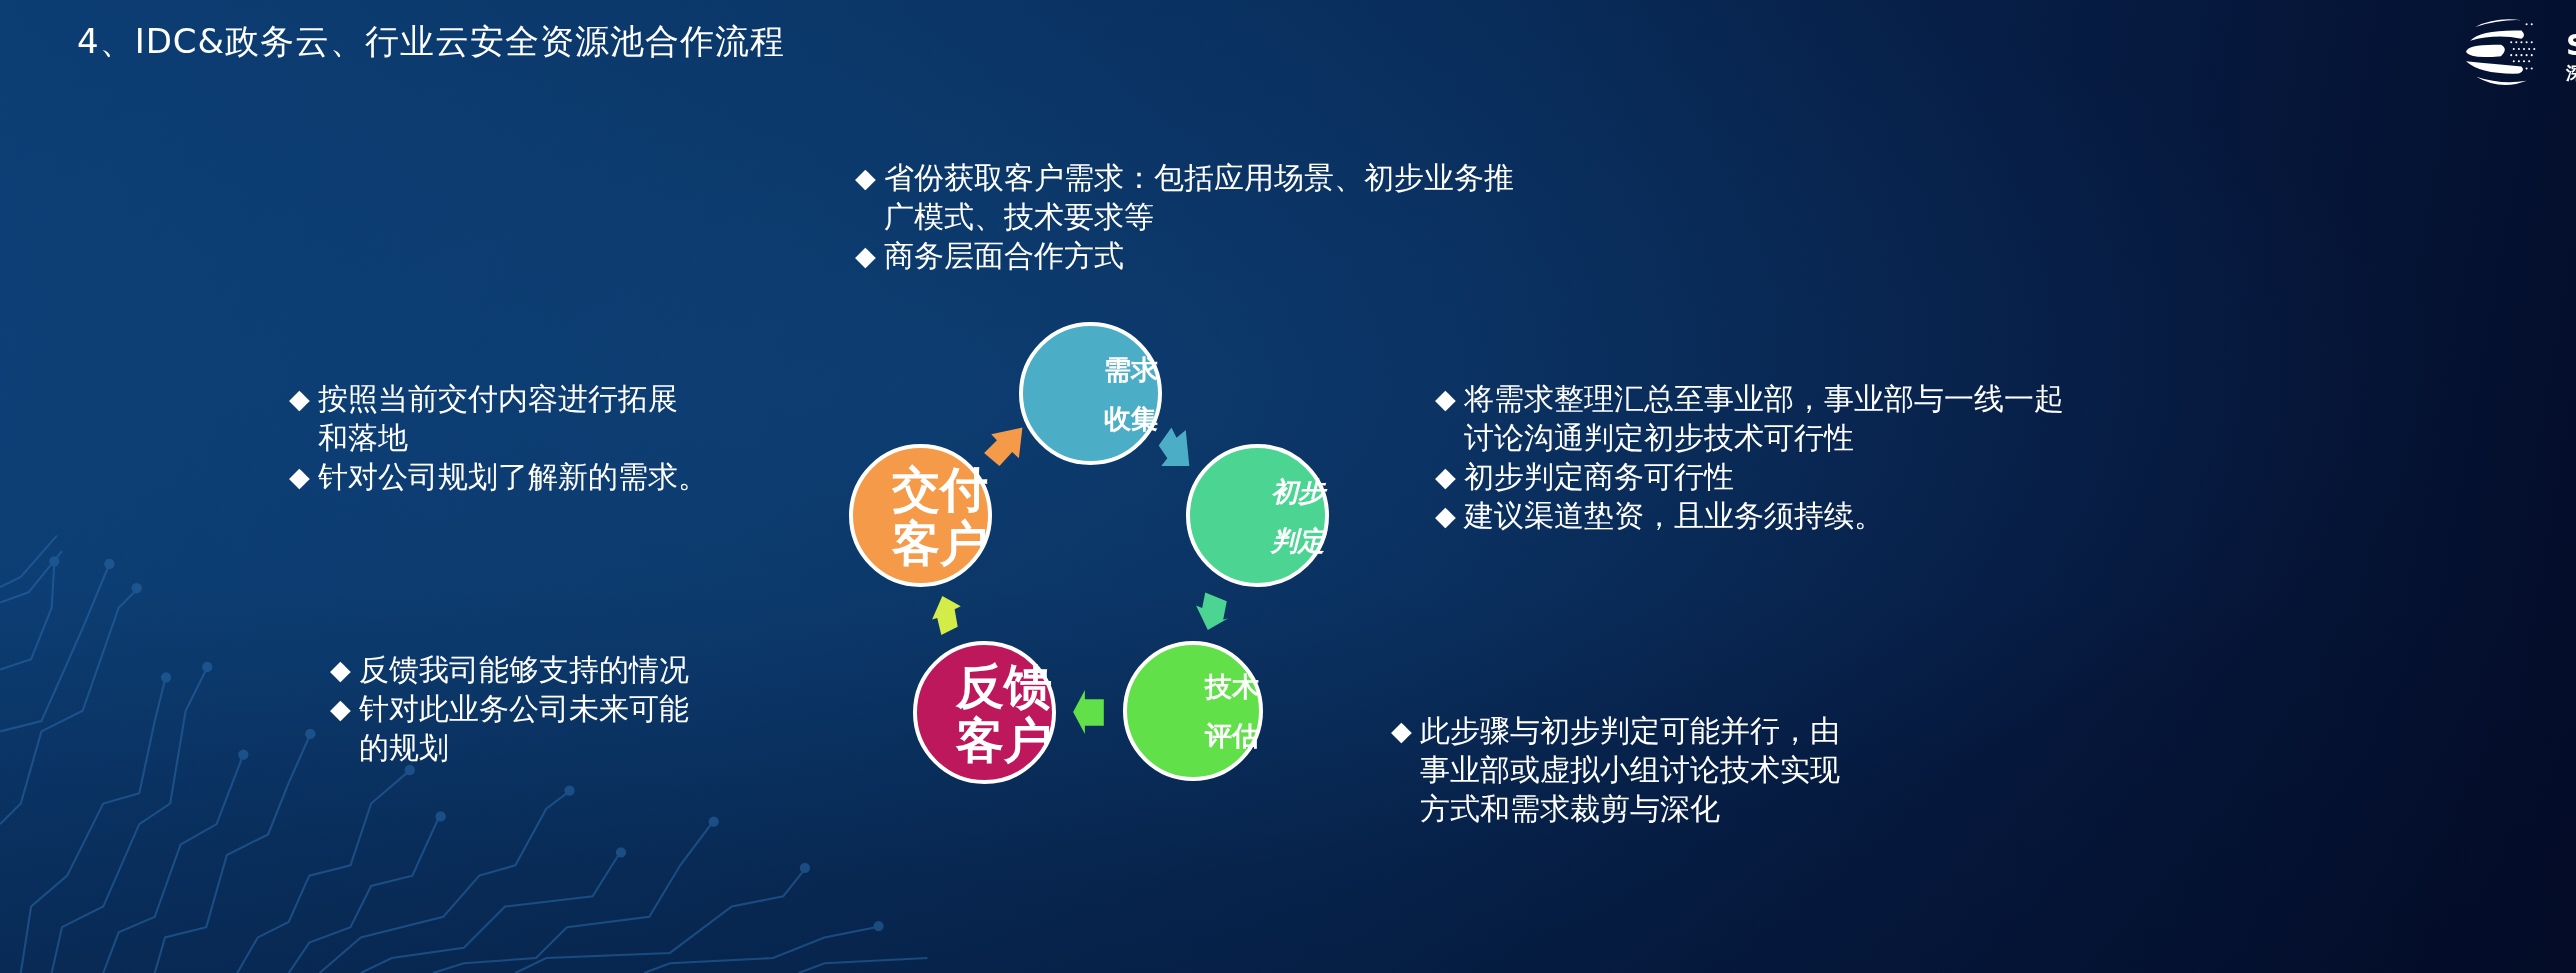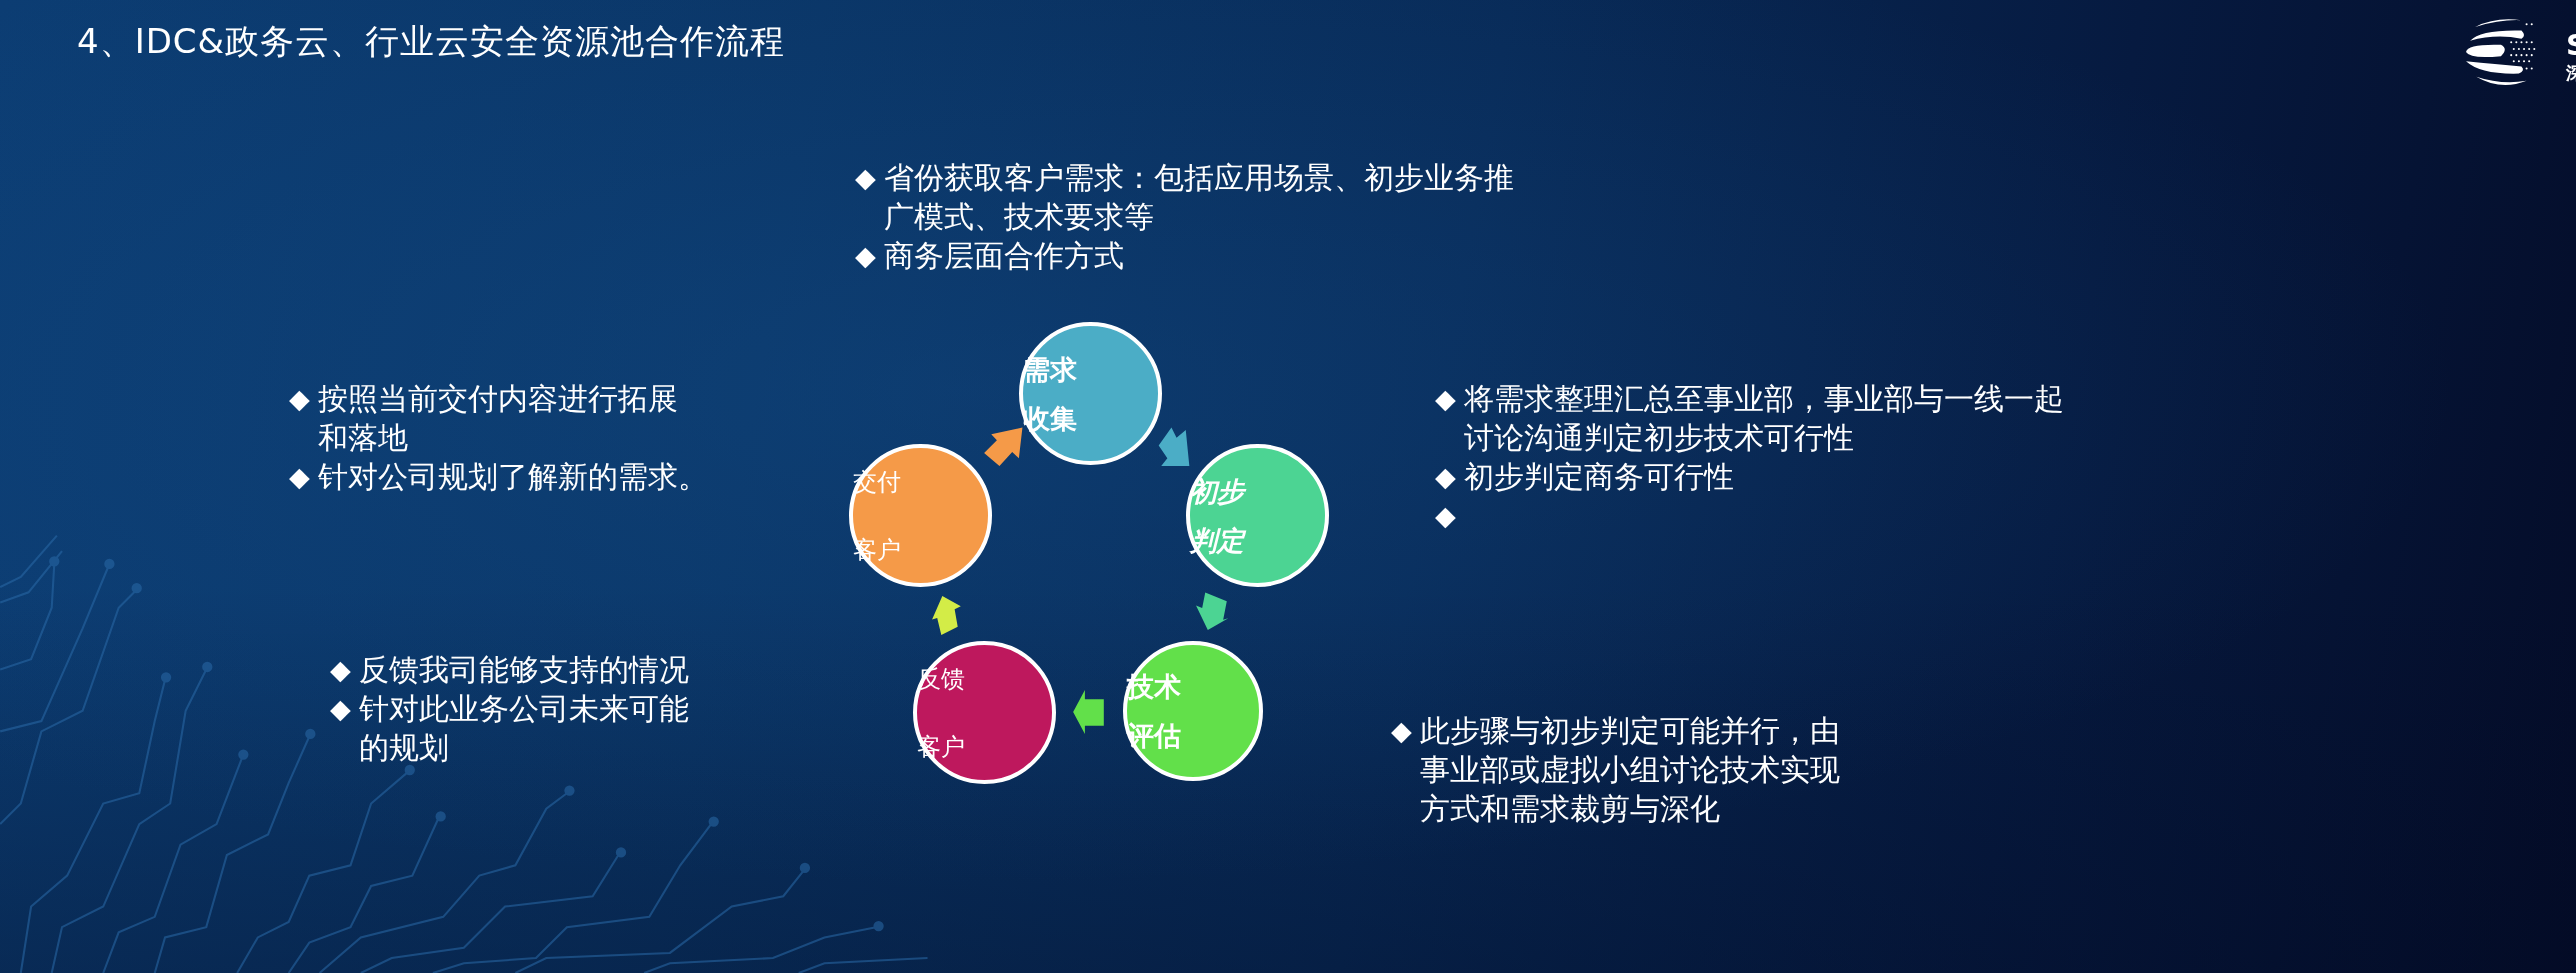--- a/index.html
+++ b/index.html
@@ -26,25 +26,25 @@
   }
   .logo-cn {
     position:absolute; left:101px; top:47px; color:#fff; font-weight:bold; font-size:17.5px; letter-spacing:1.5px;
   }
   .block { position:absolute; color:#fff; font-size:30px; line-height:39px; }
   .block .item { display:flex; }
   .block .bullet { width:29px; flex:0 0 29px; font-size:27px; }
   .block .txt { white-space:pre-line; }
   .node {
     position:absolute; border-radius:50%; border:4.6px solid #fff; box-sizing:border-box;
-    display:flex; align-items:center; justify-content:flex-start; text-align:center;
+    display:flex; align-items:center; justify-content:flex-end; text-align:center;
     color:#fff; font-weight:bold; white-space:pre-line;
   }
   .node.small { font-size:27px; line-height:49px; }
-  .node.large { font-size:24px; line-height:68px; font-weight:normal; }
+  .node.large { font-size:48px; line-height:54px; font-weight:bold; }
   .arrow { position:absolute; }
 </style>
 </head>
 <body>
 
 <div class="bg-overlay"></div>
 
 <svg class="circuit" viewBox="0 0 3400 889" fill="none" stroke="#2a6aa8" stroke-width="4">
   <g>
     <path d="M0 140 L40 120 L110 40"></path>
@@ -174,20 +174,21 @@
     <span class="bullet">◆</span>
     <span class="txt">将需求整理汇总至事业部，事业部与一线一起
 讨论沟通判定初步技术可行性</span>
   </div>
   <div class="item">
     <span class="bullet">◆</span>
     <span class="txt">初步判定商务可行性</span>
   </div>
   <div class="item">
     <span class="bullet">◆</span>
+    <span class="txt">建议渠道垫资，且业务须持续。</span>
   </div>
 </div>
 
 <div class="block" style="left:1391px; top:711px;">
   <div class="item">
     <span class="bullet">◆</span>
     <span class="txt">此步骤与初步判定可能并行，由
 事业部或虚拟小组讨论技术实现
 方式和需求裁剪与深化</span>
   </div>

